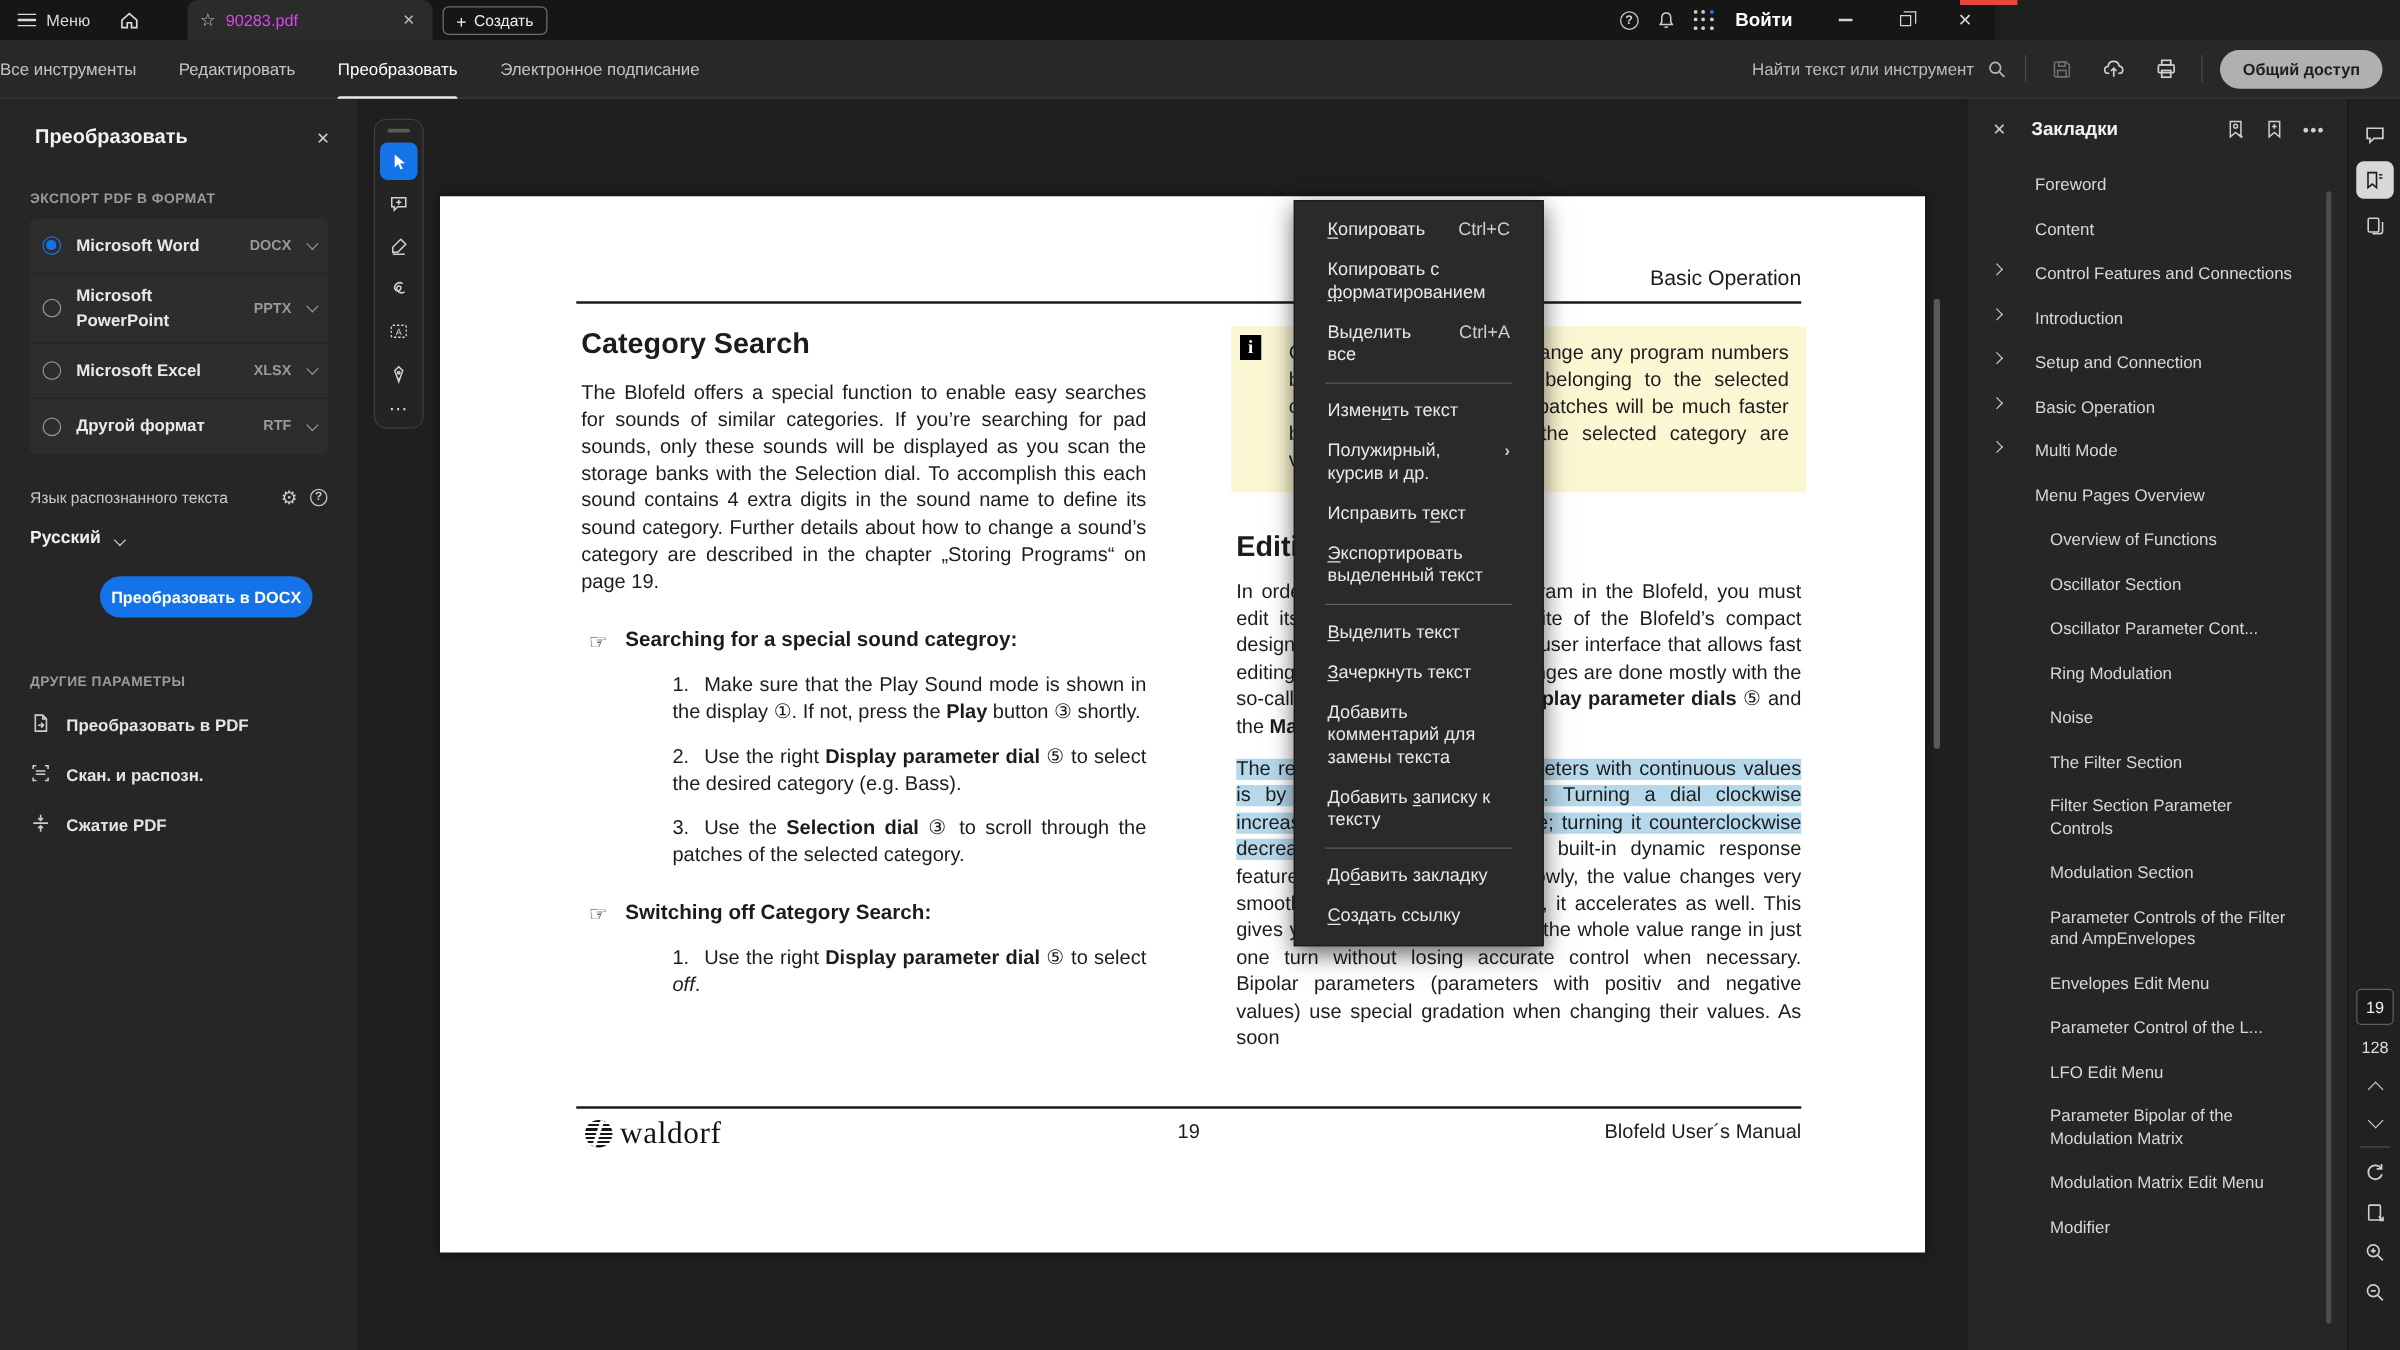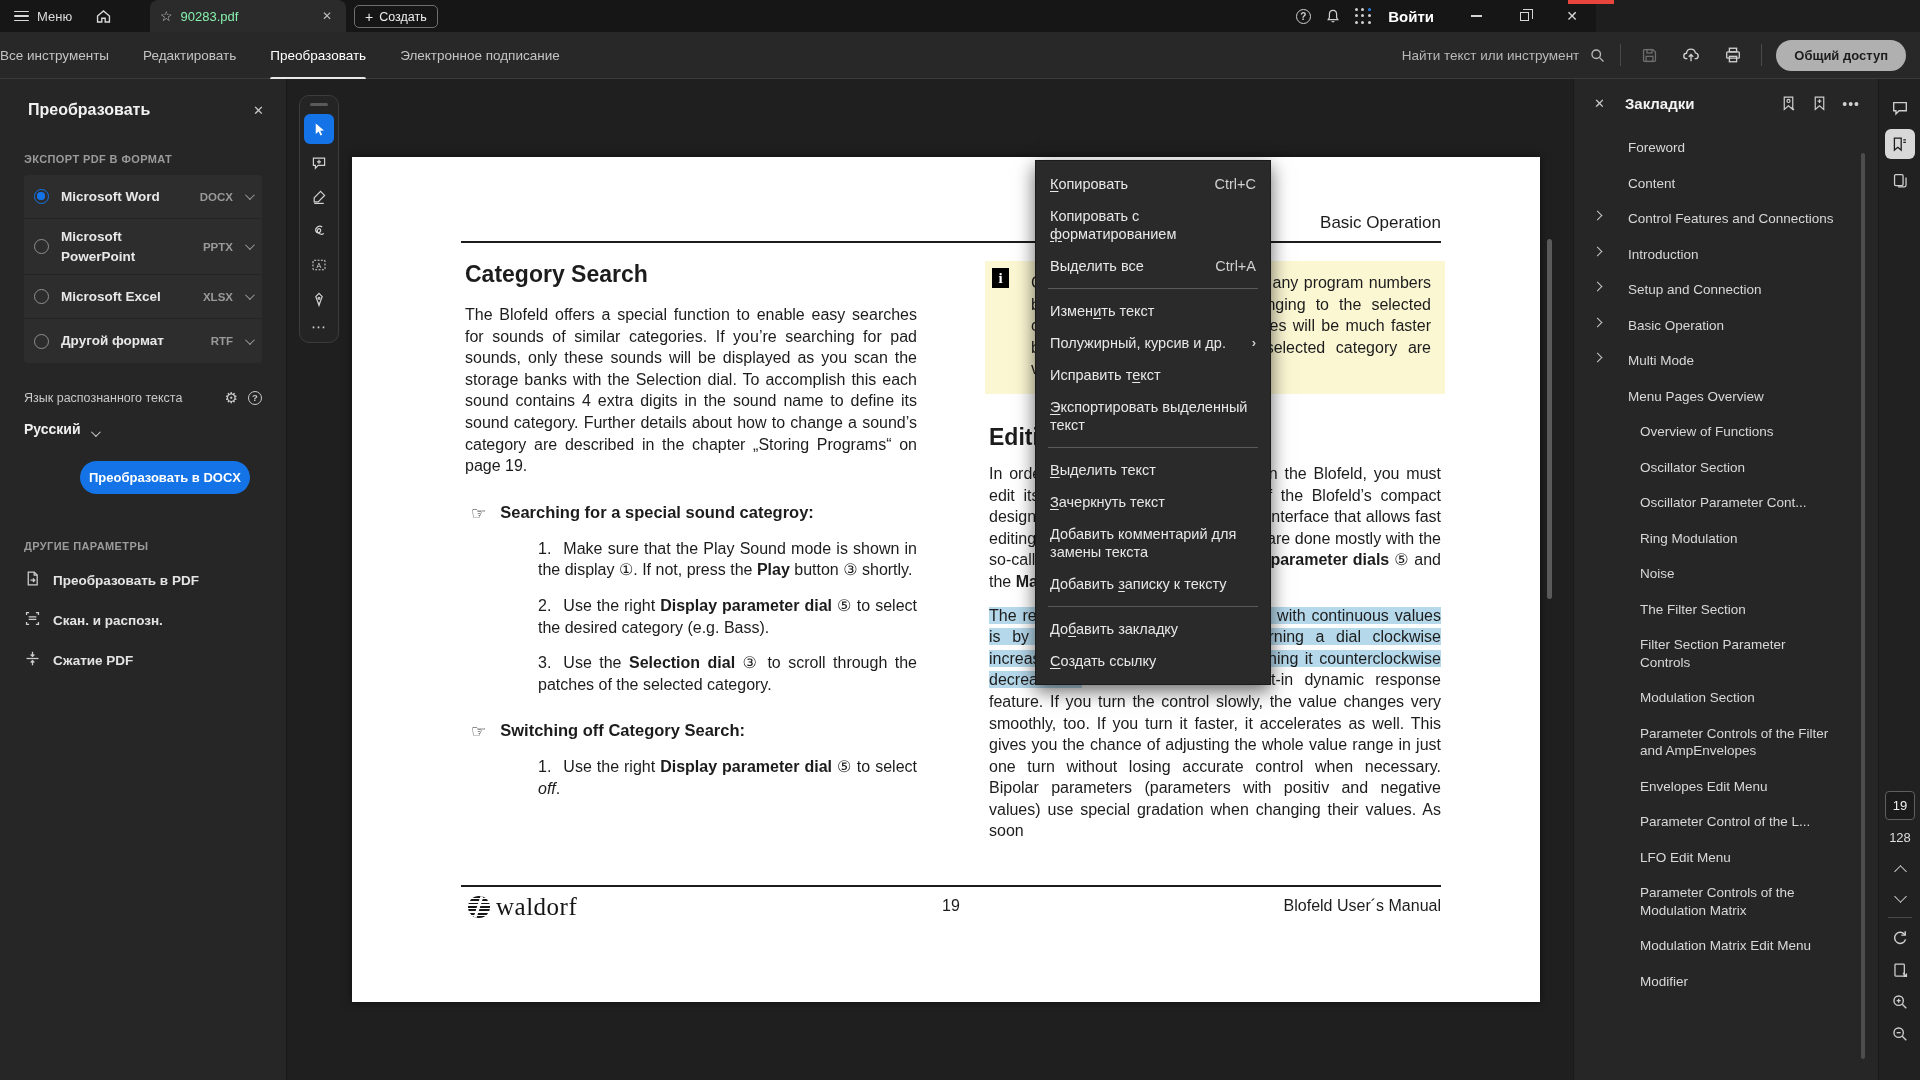--- a/index.html
+++ b/index.html
@@ -7,21 +7,21 @@
   body { background:#1e1e1e; font-family:"Liberation Sans", sans-serif; position:relative; color:#e6e6e6; }
 
   
   .titlebar { position:absolute; left:0; top:0; width:1596px; height:32px; background:#161616; display:flex; align-items:center; z-index:30; }
   .menu-btn { display:flex; align-items:center; gap:8px; padding:0 14px; height:32px; color:#d9d9d9; font-size:13px; cursor:default; }
   .hamburger { width:15px; height:11px; display:flex; flex-direction:column; justify-content:space-between; }
   .hamburger span { display:block; height:1.8px; background:#d9d9d9; border-radius:1px; }
   .home-btn { width:34px; height:32px; display:flex; align-items:center; justify-content:center; color:#d9d9d9; }
   .doc-tab { position:absolute; left:150px; top:0; height:32px; width:196px; background:#2b2b2b; border-radius:8px 8px 0 0; display:flex; align-items:center; padding:0 10px; gap:8px; }
   .doc-tab .star { color:#c9c9c9; font-size:14px; }
-  .doc-tab .tab-title { font-size:13px; color:#86efac; flex:1; white-space:nowrap; }
+  .doc-tab .tab-title { font-size:13px; color:#d946ef; flex:1; white-space:nowrap; }
   .doc-tab .tab-close { color:#bdbdbd; font-size:12px; padding:2px 4px; }
   .create-btn { position:absolute; left:354px; top:5px; height:23px; border:1px solid #6e6e6e; border-radius:5px; display:flex; align-items:center; gap:6px; padding:0 10px; font-size:12.5px; color:#eee; }
   .create-btn .plus { font-size:14px; color:#eee; }
   .tb-right { position:absolute; right:0; top:0; height:32px; display:flex; align-items:center; }
   .tb-ic { width:30px; height:32px; display:flex; align-items:center; justify-content:center; color:#cfcfcf; }
   .help-circ { width:15px; height:15px; border:1.4px solid #cfcfcf; border-radius:50%; font-size:10px; line-height:13px; text-align:center; color:#cfcfcf; font-weight:bold; }
   .apps-grid { display:grid; grid-template-columns:repeat(3,4px); grid-template-rows:repeat(3,4px); gap:2.5px; }
   .apps-grid i { width:3.2px; height:3.2px; border-radius:50%; background:#cfcfcf; }
   .apps-grid i.blue { background:#2a7de1; }
   .signin { font-size:15px; font-weight:bold; color:#fff; margin:0 18px 0 10px; }
@@ -100,21 +100,21 @@
   .rc-h2 { margin-top:30px; margin-bottom:12px; }
   .sel { background:#b5d8eb; }
   .pdf-footer-left { position:absolute; left:116px; top:736px; display:flex; align-items:center; gap:6px; }
   .logo-mark { width:22px; height:22px; border-radius:50%; background:repeating-linear-gradient(0deg,#161616 0 1.8px,#ffffff 1.8px 3.4px); position:relative; overflow:hidden; }
   .logo-mark:after { content:""; position:absolute; left:9px; top:-2px; width:3px; height:26px; background:#fff; transform:rotate(18deg); }
   .logo-text { font-family:"Liberation Serif",serif; font-size:25px; color:#141414; letter-spacing:.5px; }
   .pdf-pagenum { position:absolute; left:109px; width:980px; top:740px; text-align:center; font-size:16px; }
   .pdf-footer-right { position:absolute; right:99px; top:740px; font-size:16px; }
 
   
-  .ctx-menu { position:absolute; left:1035px; top:160px; width:236px; background:#2a2a2a; border:1px solid #1b1b1b; box-shadow:0 6px 18px rgba(0,0,0,.6); padding:7px 0; z-index:50; }
+  .ctx-menu { position:absolute; left:1035px; top:160px; width:200px; background:#2a2a2a; border:1px solid #1b1b1b; box-shadow:0 6px 18px rgba(0,0,0,.6); padding:7px 12px; z-index:50; }
   .mi { display:flex; align-items:flex-start; justify-content:space-between; padding:7px 14px; font-size:14.5px; color:#e8e8e8; line-height:18px; }
   .mi .mi-label u { text-underline-offset:2px; }
   .mi .mi-short { color:#cfcfcf; margin-left:12px; white-space:nowrap; }
   .mi .mi-sub { color:#cfcfcf; font-weight:bold; margin-left:12px; font-size:13px; }
   .mi-div { height:1px; background:#5a5a5a; margin:6px 12px; }
 
   
   .right-panel { position:absolute; left:1573px; top:79px; width:305px; height:1001px; background:#262626; border-left:1px solid #191919; z-index:10; overflow:hidden; }
   .rp-header { display:flex; align-items:center; padding:16px 18px 4px 20px; gap:14px; }
   .rp-close { color:#c9c9c9; font-size:13px; }
@@ -489,21 +489,21 @@
       <div class="bm-item lvl2"><span>Oscillator Parameter Cont...</span></div>
       <div class="bm-item lvl2"><span>Ring Modulation</span></div>
       <div class="bm-item lvl2"><span>Noise</span></div>
       <div class="bm-item lvl2"><span>The Filter Section</span></div>
       <div class="bm-item lvl2"><span>Filter Section Parameter Controls</span></div>
       <div class="bm-item lvl2"><span>Modulation Section</span></div>
       <div class="bm-item lvl2"><span>Parameter Controls of the Filter and AmpEnvelopes</span></div>
       <div class="bm-item lvl2"><span>Envelopes Edit Menu</span></div>
       <div class="bm-item lvl2"><span>Parameter Control of the L...</span></div>
       <div class="bm-item lvl2"><span>LFO Edit Menu</span></div>
-      <div class="bm-item lvl2"><span>Parameter Controls of the Modulation Matrix</span></div>
+      <div class="bm-item lvl2"><span>Parameter Bipolar of the Modulation Matrix</span></div>
       <div class="bm-item lvl2"><span>Modulation Matrix Edit Menu</span></div>
       <div class="bm-item lvl2"><span>Modifier</span></div>
     </div>
   <div class="bm-scroll"></div>
 </div>
 
 <div class="right-rail">
   <div class="rr-ic" style="margin-top:12px">
     <svg width="18" height="18" viewBox="0 0 20 20" fill="none" stroke="currentColor" stroke-width="1.5">
         <path d="M3 4 H17 V13 H9 L5.5 16.5 V13 H3 Z"></path>

